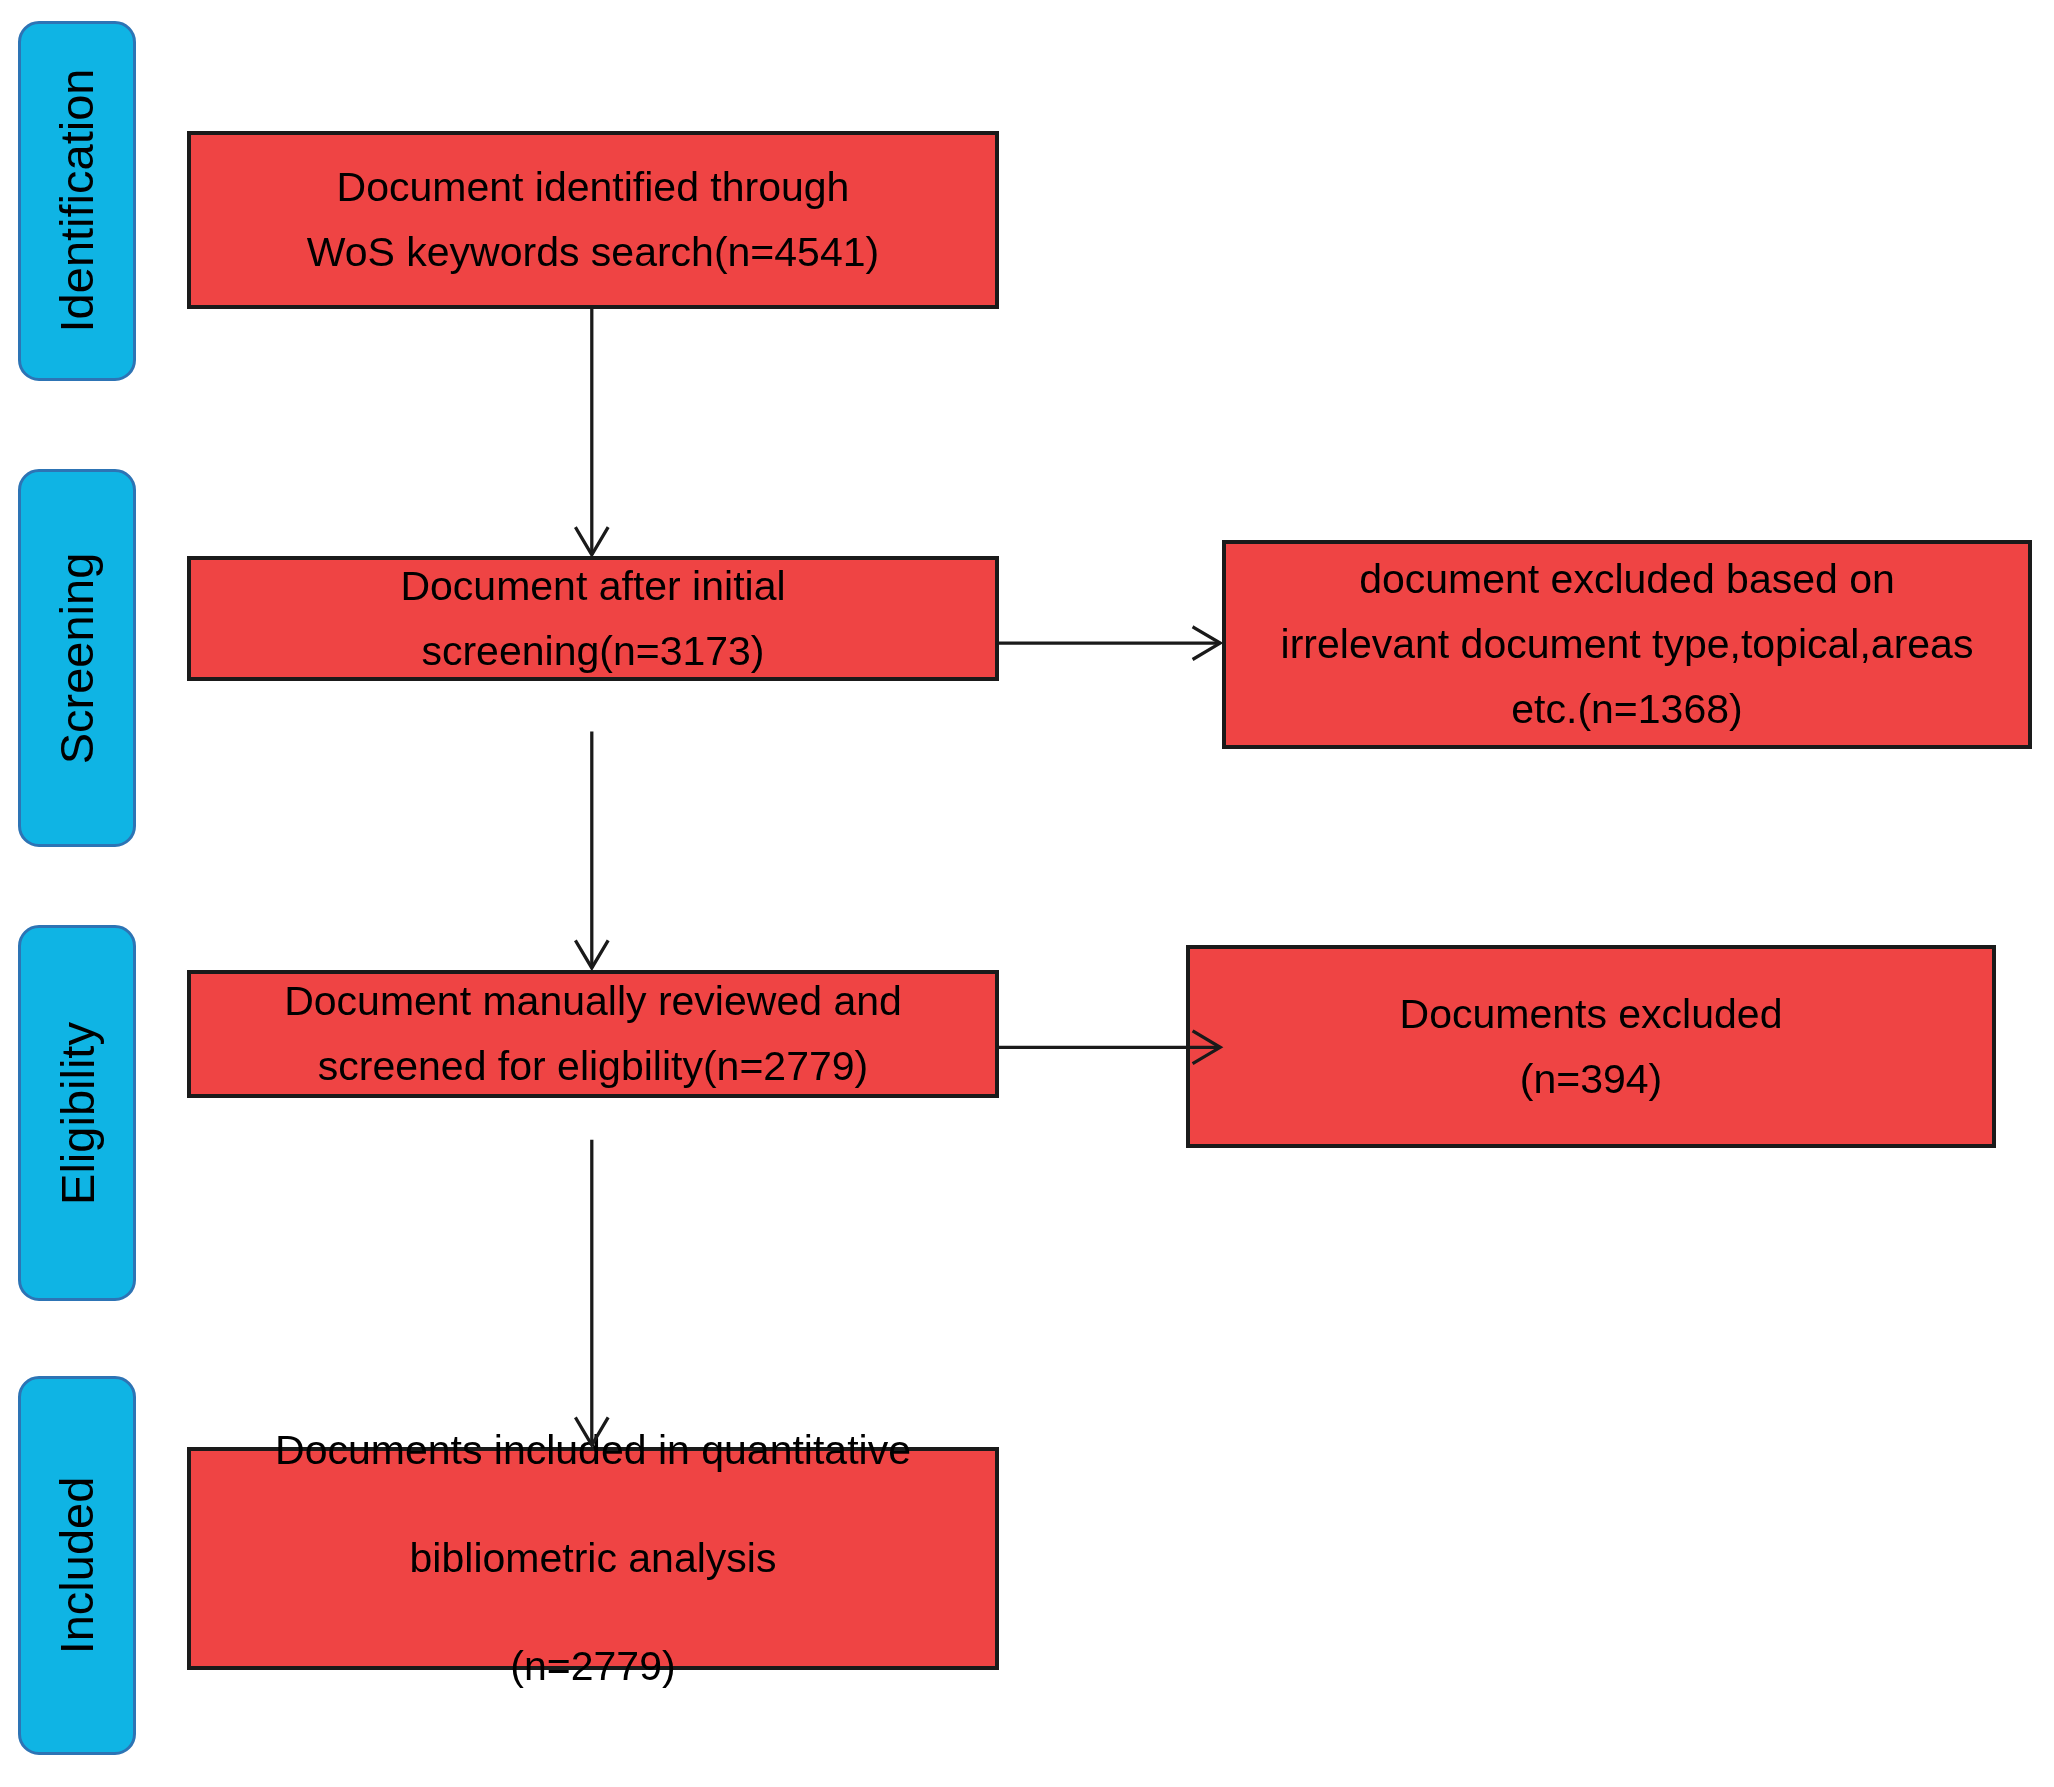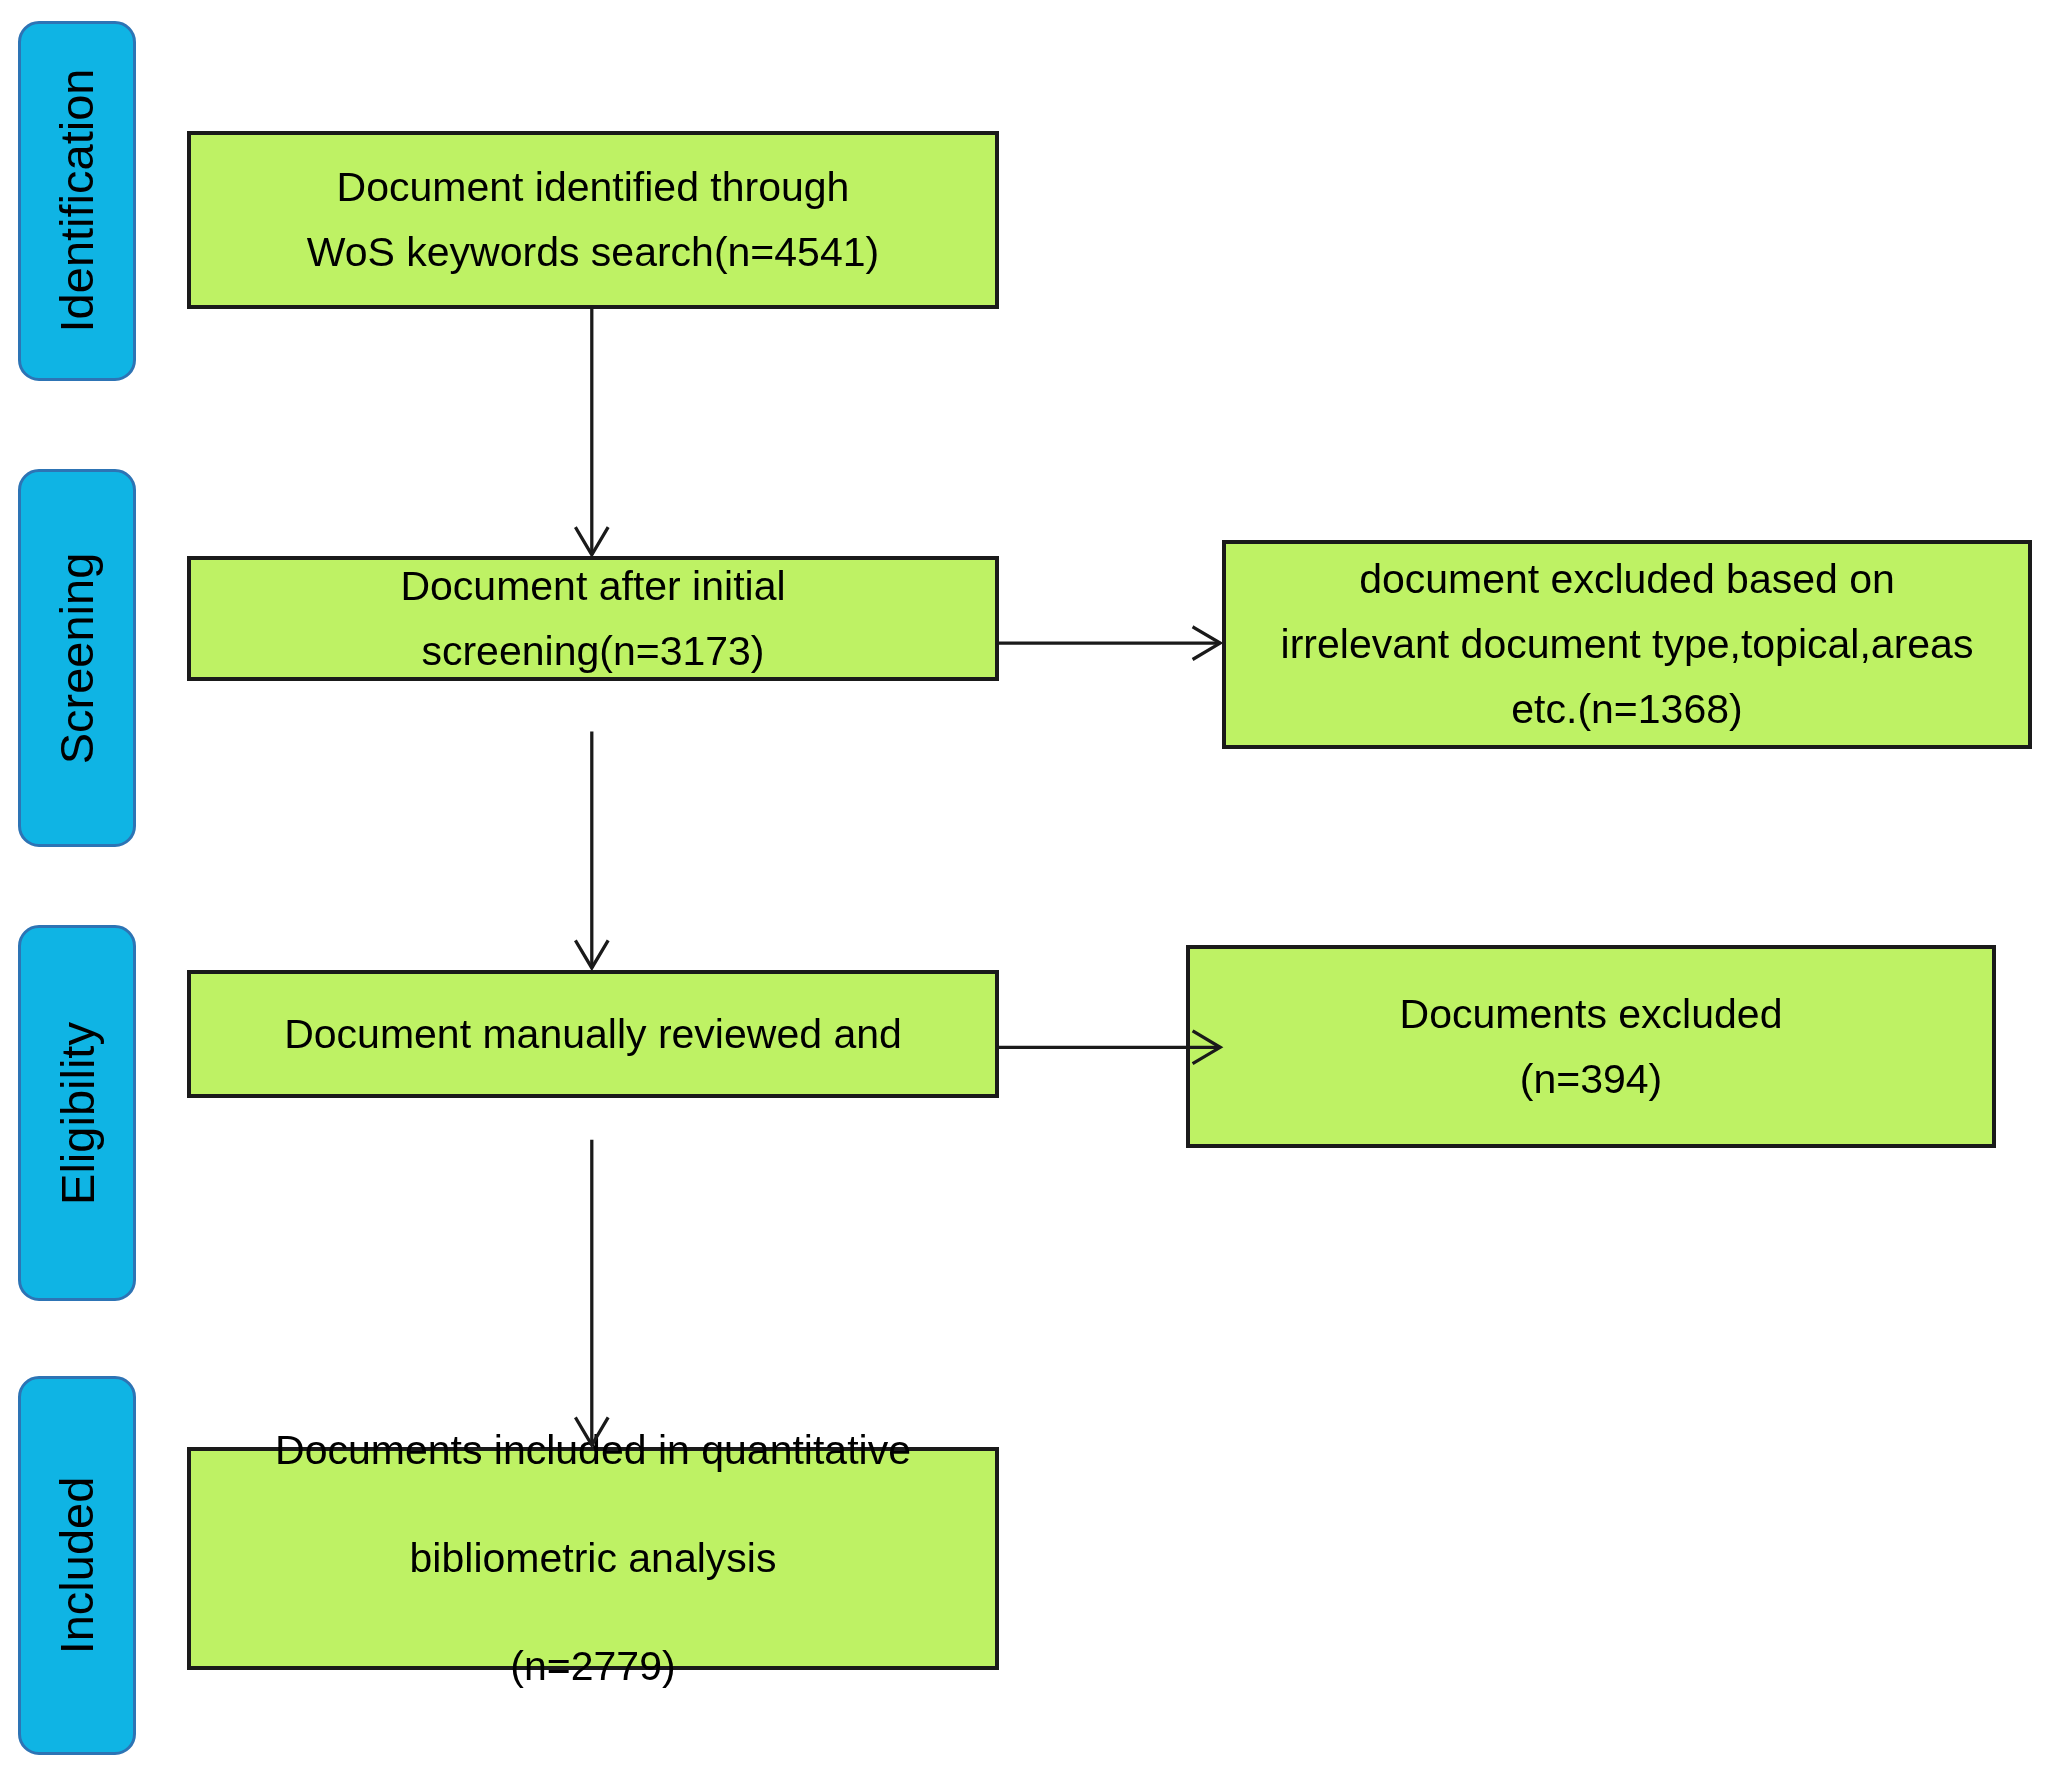--- a/index.html
+++ b/index.html
@@ -31,21 +31,21 @@
   }
   .stage-label {
     transform: rotate(-90deg);
     white-space: nowrap;
     font-size: 47px;
     color: #000000;
   }
   
   .fbox {
     position: absolute;
-    background: #bef264;
+    background: #ef4444;
     border: 4.1px solid #1a1a1a;
     box-sizing: border-box;
     display: flex;
     flex-direction: column;
     align-items: center;
     justify-content: center;
     text-align: center;
     font-size: 41px;
     line-height: 1.58;
   }
@@ -84,20 +84,21 @@
     <span class="line">WoS keywords search(n=4541)</span>
   </div>
 
   <div class="fbox" style="left:187px; top:556px; width:812px; height:125px;">
     <span class="line">Document after initial</span>
     <span class="line">screening(n=3173)</span>
   </div>
 
   <div class="fbox" style="left:187px; top:970px; width:812px; height:128px;">
     <span class="line">Document manually reviewed and</span>
+    <span class="line">screened for eligbility(n=2779)</span>
   </div>
 
   <div class="fbox" style="left:187px; top:1447px; width:812px; height:223px;gap:43px;">
     <span class="line">Documents included in quantitative</span>
     <span class="line">bibliometric analysis</span>
     <span class="line">(n=2779)</span>
   </div>
 
   <div class="fbox" style="left:1222px; top:540px; width:810px; height:209px;">
     <span class="line">document excluded based on</span>

